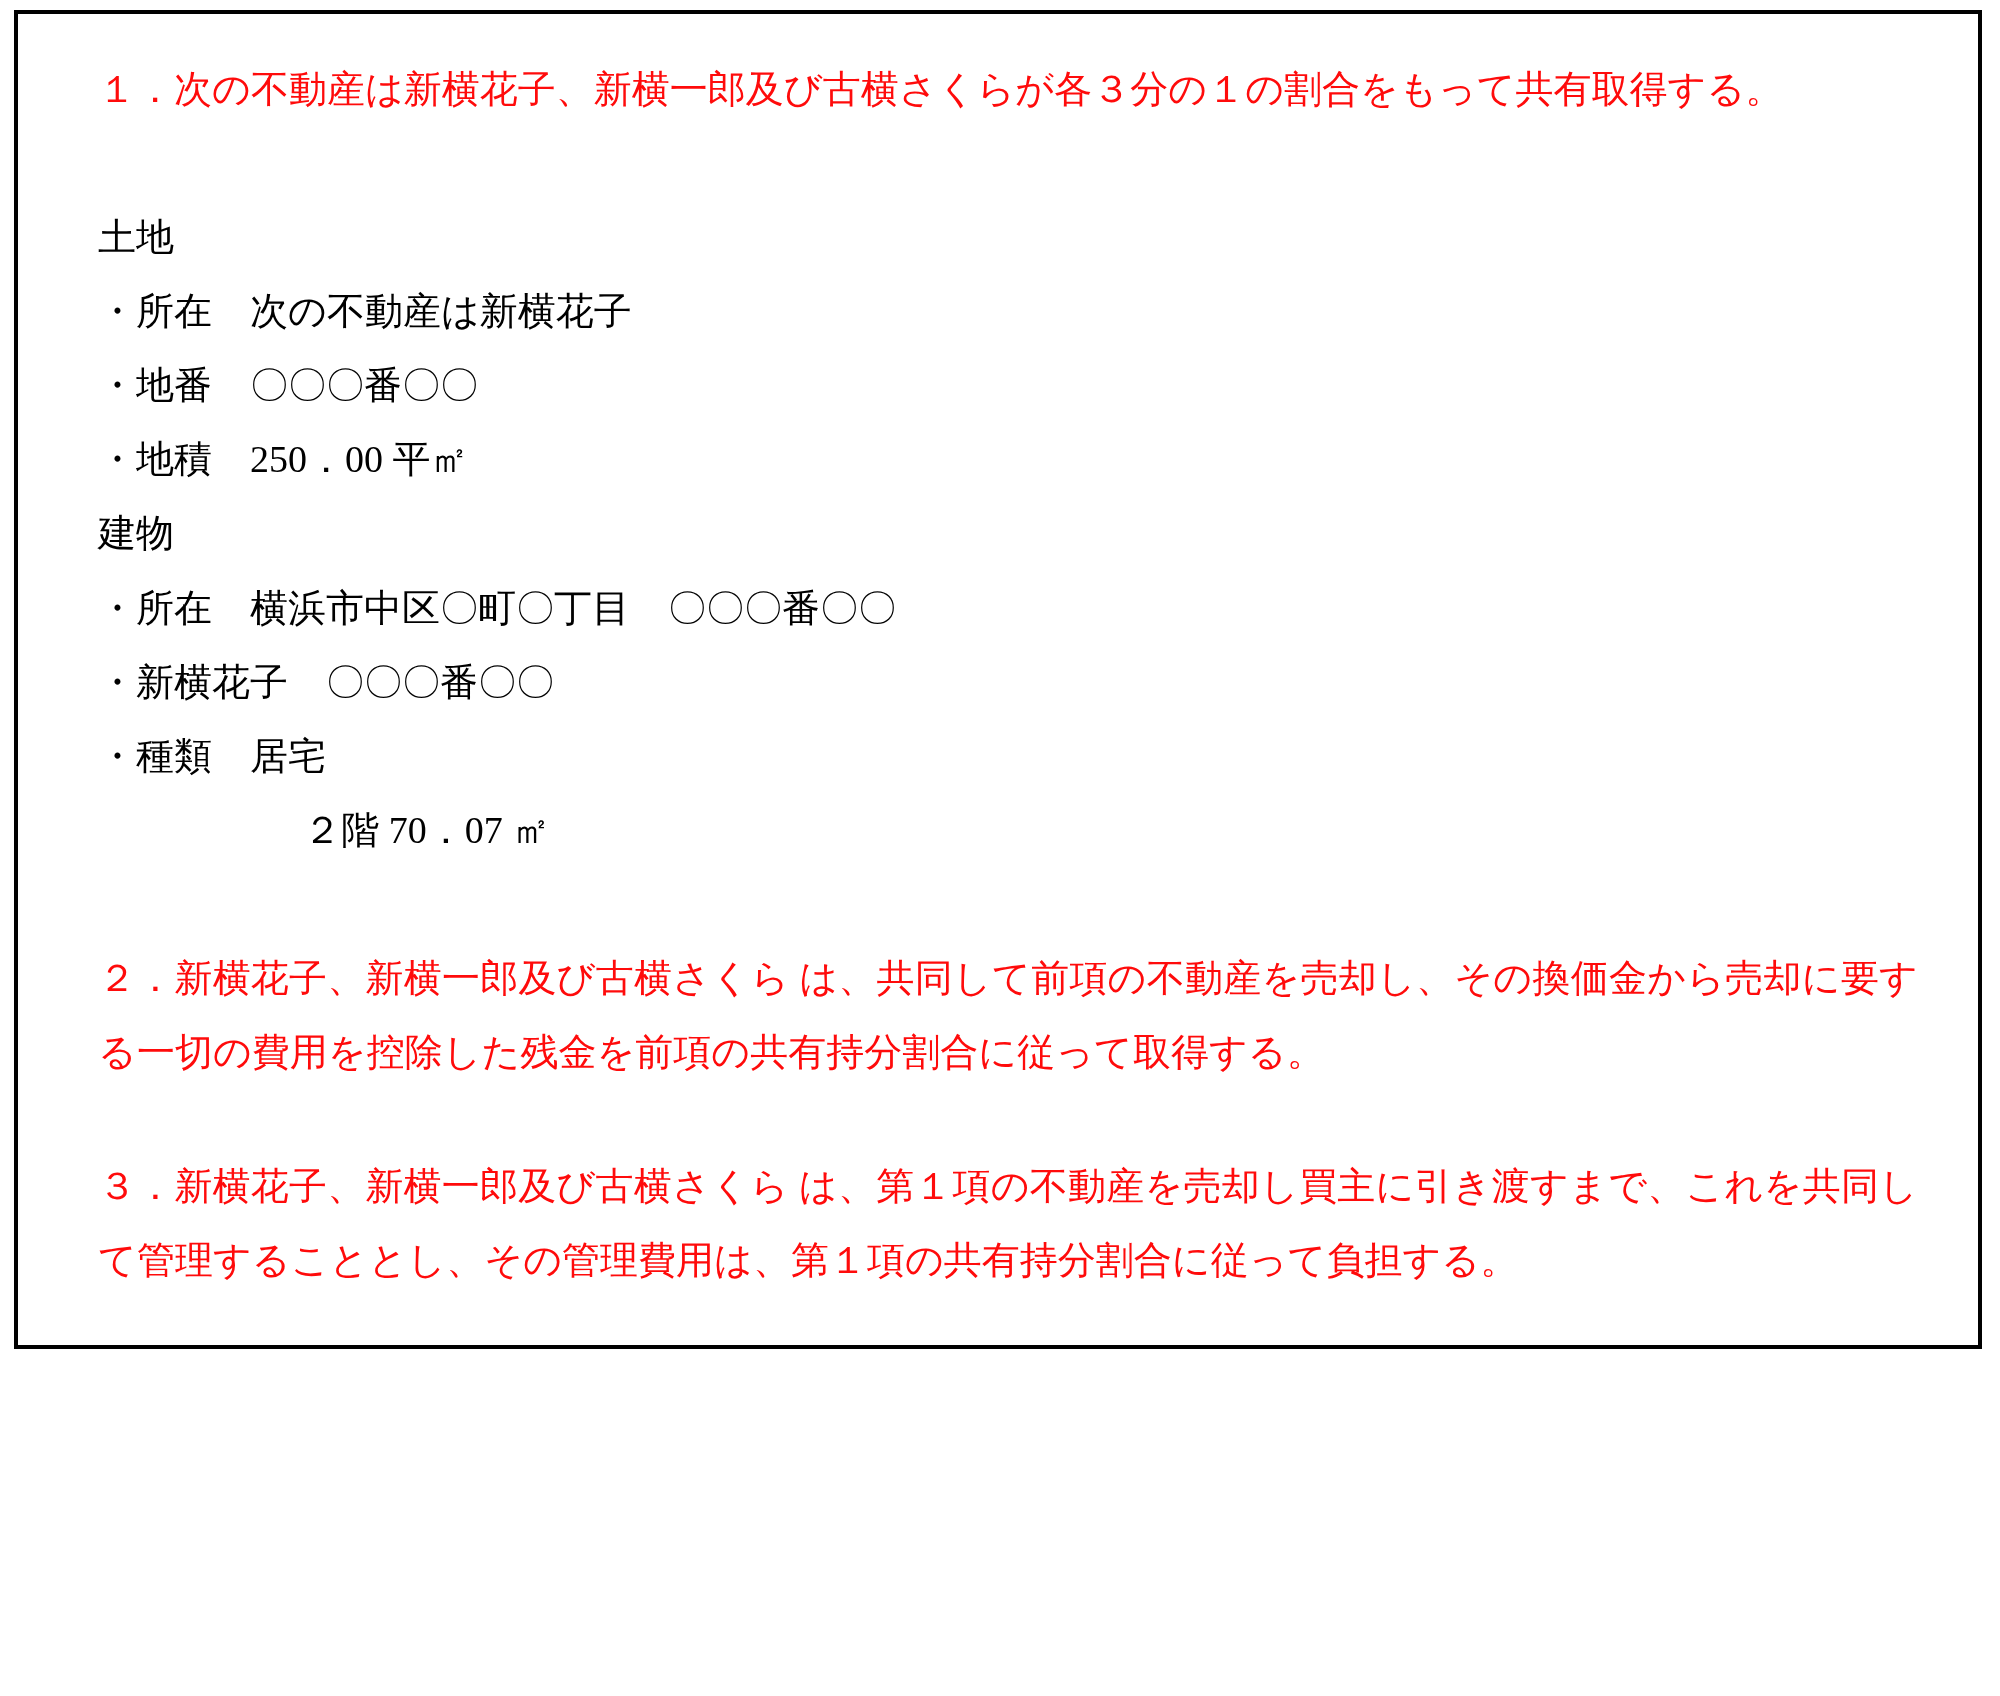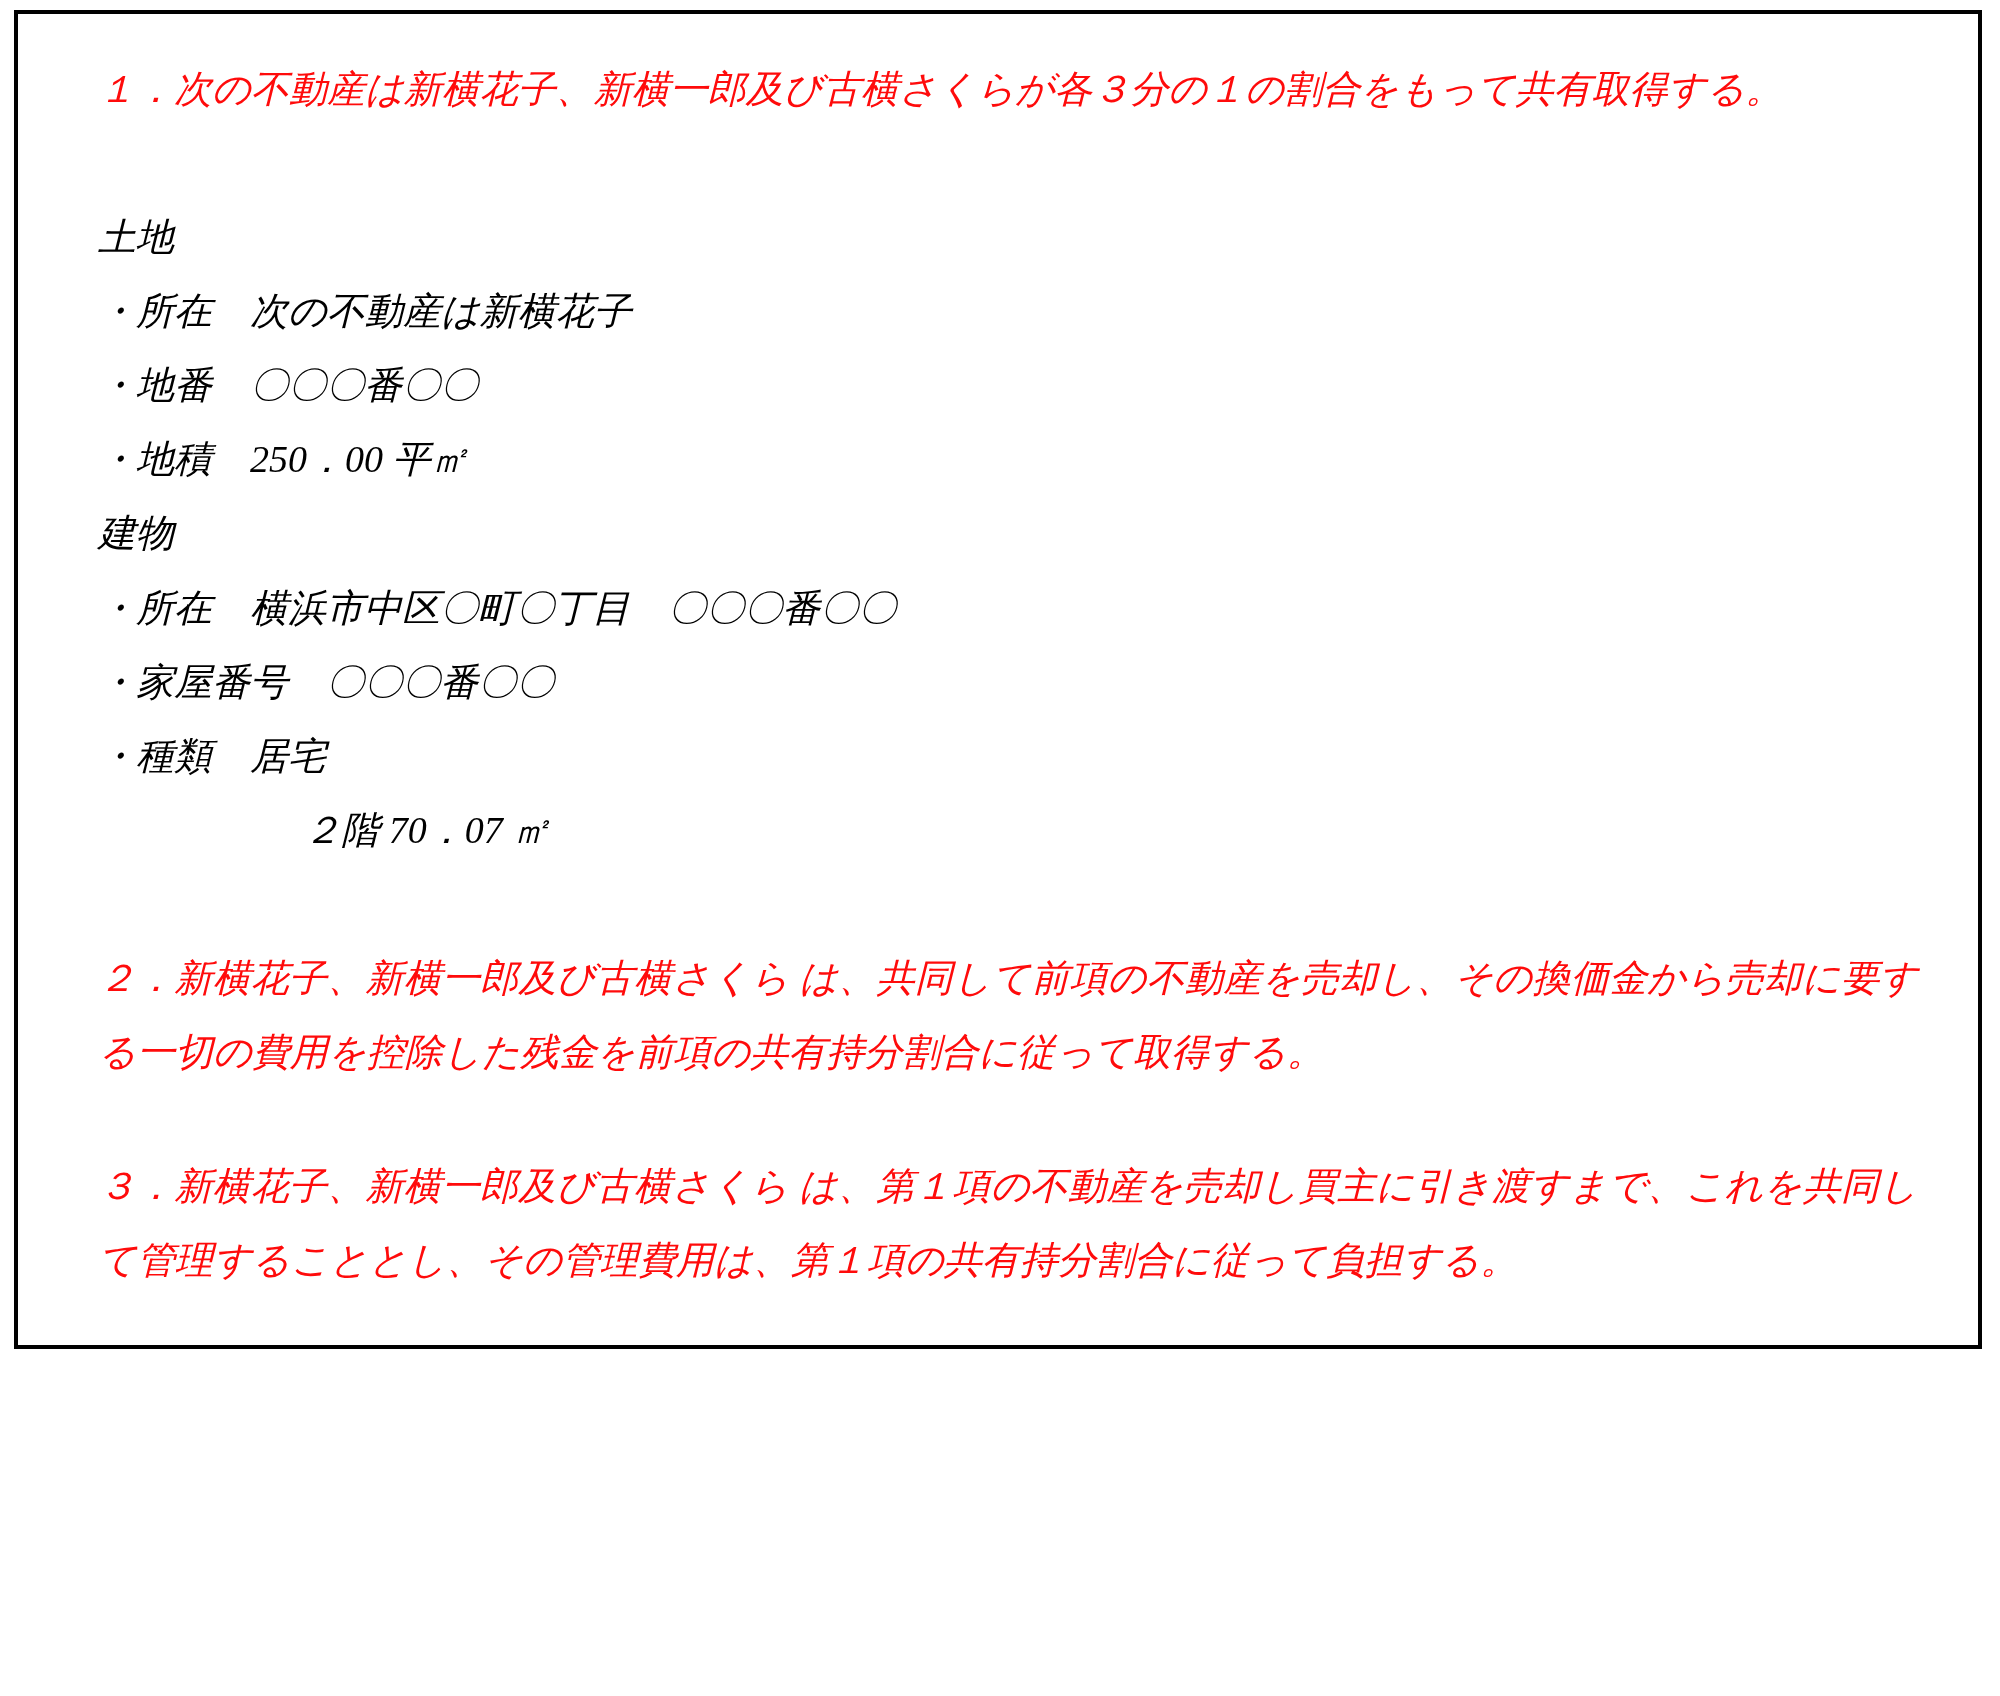--- a/index.html
+++ b/index.html
@@ -4,21 +4,20 @@
 <style>
   body {
     margin: 0;
     padding: 0;
     background: #fff;
     font-family: "MS Mincho", "Hiragino Mincho Pro", "Yu Mincho", serif;
   }
   .page {
     width: 1996px;
     box-sizing: border-box;
-    font-style: italic;
   }
   .content-box {
     border: 4px solid #000;
     margin: 10px 14px;
     padding: 38px 60px 48px 80px;
     box-sizing: border-box;
     font-size: 38px;
     line-height: 1.95;
     color: #000;
   }
@@ -44,21 +43,21 @@
 
     <div class="spacer"></div>
 
     <p class="para">土地</p>
     <p class="para">・所在　次の不動産は新横花子</p>
     <p class="para">・地番　〇〇〇番〇〇</p>
     <p class="para">・地積　250．00 平㎡</p>
 
     <p class="para">建物</p>
     <p class="para">・所在　横浜市中区〇町〇丁目　〇〇〇番〇〇</p>
-    <p class="para">・家屋番号　〇〇〇番〇〇</p>
+    <p class="para">・新横花子　〇〇〇番〇〇</p>
     <p class="para">・種類　居宅</p>
     <p class="para indent-floor">２階 70．07 ㎡</p>
 
     <div class="spacer"></div>
 
     <p class="para red">２．新横花子、新横一郎及び古横さくら は、共同して前項の不動産を売却し、その換価金から売却に要する一切の費用を控除した残金を前項の共有持分割合に従って取得する。</p>
 
     <div class="spacer-mid"></div>
 
     <p class="para red">３．新横花子、新横一郎及び古横さくら は、第１項の不動産を売却し買主に引き渡すまで、これを共同して管理することとし、その管理費用は、第１項の共有持分割合に従って負担する。</p>

